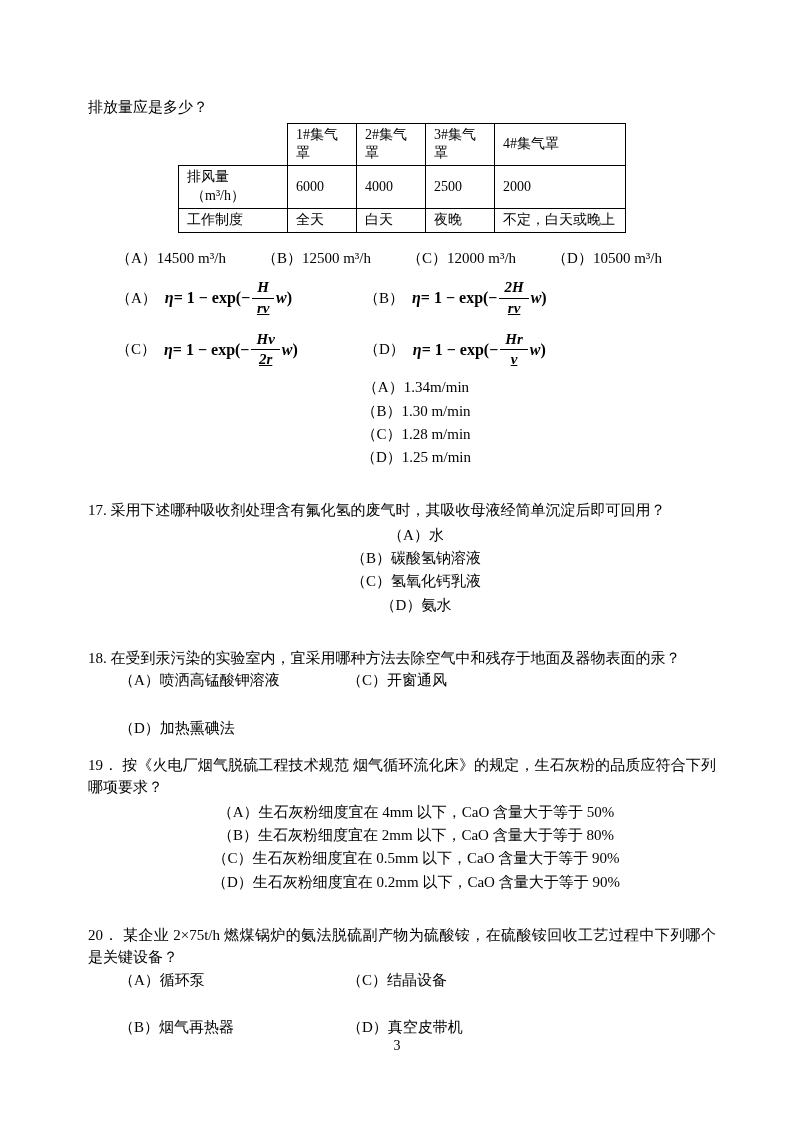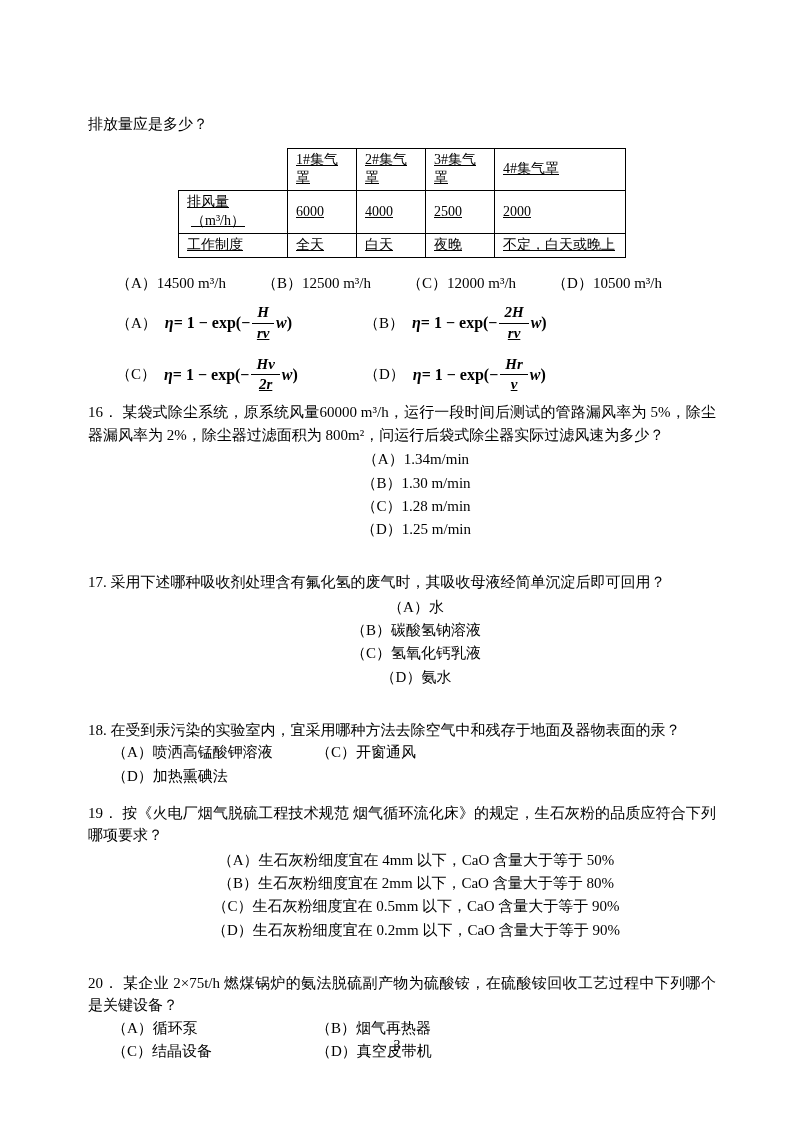--- a/index.html
+++ b/index.html
@@ -10,48 +10,48 @@
     margin: 0 auto;
     background: #ffffff;
     font-family: "Liberation Serif", "DejaVu Serif", serif;
     font-size: 15px;
     color: #000;
     overflow: hidden;
   }
   .content {
     position: absolute;
     left: 88px;
-    top: 113px;
+    top: 96px;
     width: 628px;
     line-height: 1.5;
   }
   .stem { text-align: justify; }
   
   table.hood {
     border-collapse: collapse;
-    margin: 12px 0 14px 90px;
+    margin: 4px 0 14px 90px;
     font-size: 14px;
     line-height: 1.35;
-    text-decoration: underline;
   }
   .hood td { border: 1px solid #000; padding: 2px 8px; vertical-align: middle; text-align: left; }
   .hood td.tl { border-top: none; border-left: none; }
   .hood td.c0 { width: 92px; }
   .hood td.c  { width: 52px; }
   .hood td.cw { width: 114px; }
   .hood .lbl2 { padding-left: 4px; }
   
   .optline { display: flex; gap: 36px; margin: 14px 0 0 28px; }
   .optlist { margin: 2px 0 0 28px; }
   .optlist div { line-height: 1.55; text-align: center; }
   .optgrid {
     display: grid;
     grid-template-columns: 204px auto;
-    margin: 0 0 0 24px;
+    margin: 0 0 0 31px;
     line-height: 1.55;
+    gap: 24px;
   }
   
   .fgrid {
     display: grid;
     grid-template-columns: 248px auto;
     row-gap: 14px;
     margin: 10px 0 8px 28px;
   }
   .fopt { display: inline-flex; align-items: center; }
   .olabel { margin-right: 8px; }
@@ -177,21 +177,20 @@
             <span class="frac">
               <span class="num var">Hr</span>
               <span class="den var">v</span>
             </span>
             <span class="var">w</span>
             <span>)</span>
         </span>
       </span>
     </div>
 
-    <div class="stem">16． 某袋式除尘系统，原系统风量60000  m³/h，运行一段时间后测试的管路漏风率为 5%，除尘器漏风率为 2%，除尘器过滤面积为 800m²，问运行后袋式除尘器实际过滤风速为多少？</div>
     <div class="optlist">
       <div>（A）1.34m/min</div>
       <div>（B）1.30 m/min</div>
       <div>（C）1.28 m/min</div>
       <div>（D）1.25 m/min</div>
     </div>
 
     <div class="stem blk-lg">17. 采用下述哪种吸收剂处理含有氟化氢的废气时，其吸收母液经简单沉淀后即可回用？</div>
     <div class="optlist">
       <div>（A）水</div>
@@ -211,21 +210,21 @@
     <div class="optlist">
       <div>（A）生石灰粉细度宜在 4mm 以下，CaO 含量大于等于 50%</div>
       <div>（B）生石灰粉细度宜在 2mm 以下，CaO 含量大于等于 80%</div>
       <div>（C）生石灰粉细度宜在 0.5mm 以下，CaO 含量大于等于 90%</div>
       <div>（D）生石灰粉细度宜在 0.2mm 以下，CaO 含量大于等于 90%</div>
     </div>
 
     <div class="stem blk-lg">20．  某企业 2×75t/h 燃煤锅炉的氨法脱硫副产物为硫酸铵，在硫酸铵回收工艺过程中下列哪个是关键设备？</div>
     <div class="optgrid">
       <span>（A）循环泵</span>
+      <span>（C）结晶设备</span>
       <span>（B）烟气再热器</span>
-      <span>（C）结晶设备</span>
       <span>（D）真空皮带机</span>
     </div>
 
   </div>
 
   <div class="pageno">3</div>
 </div>
 
 </body></html>

